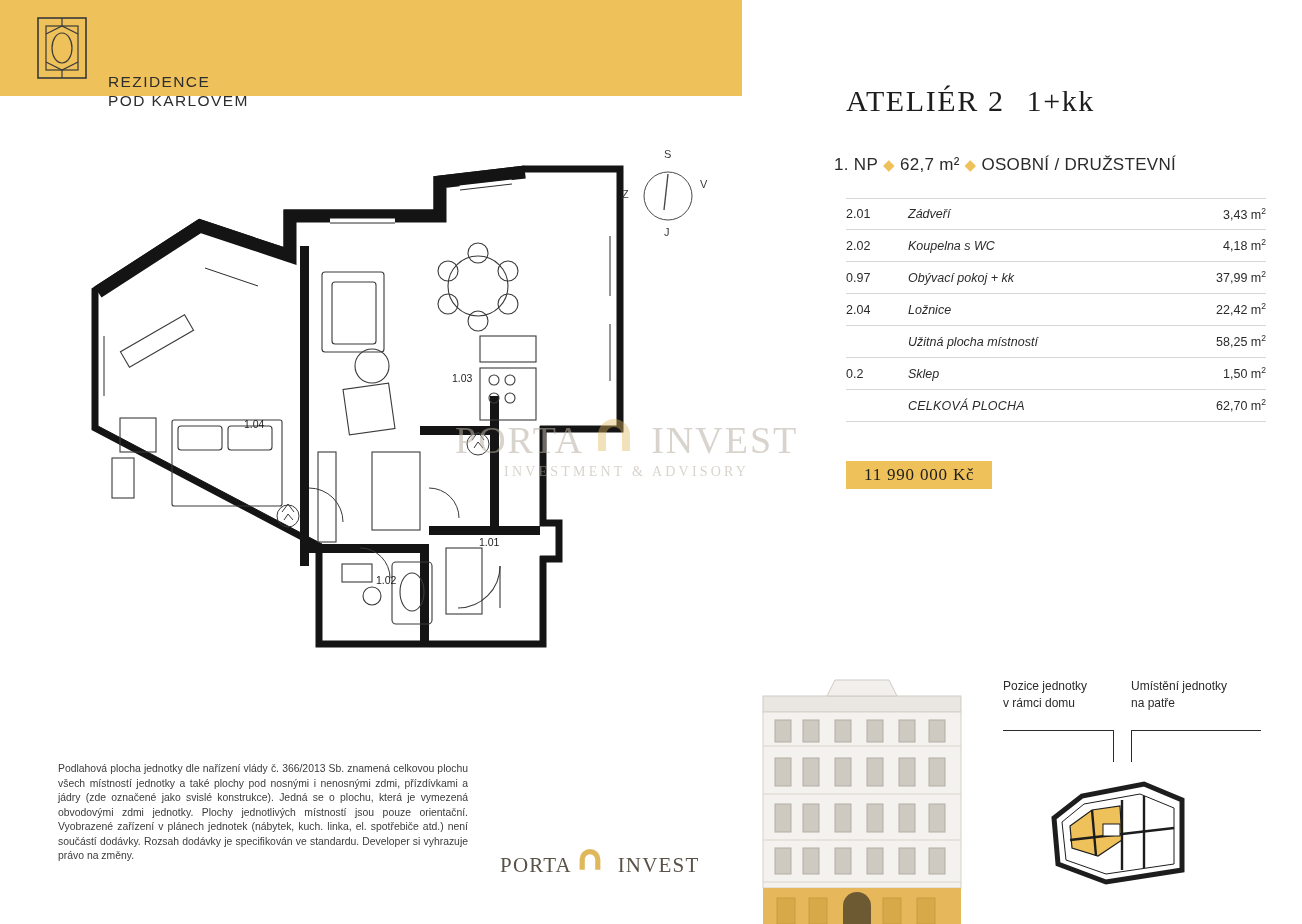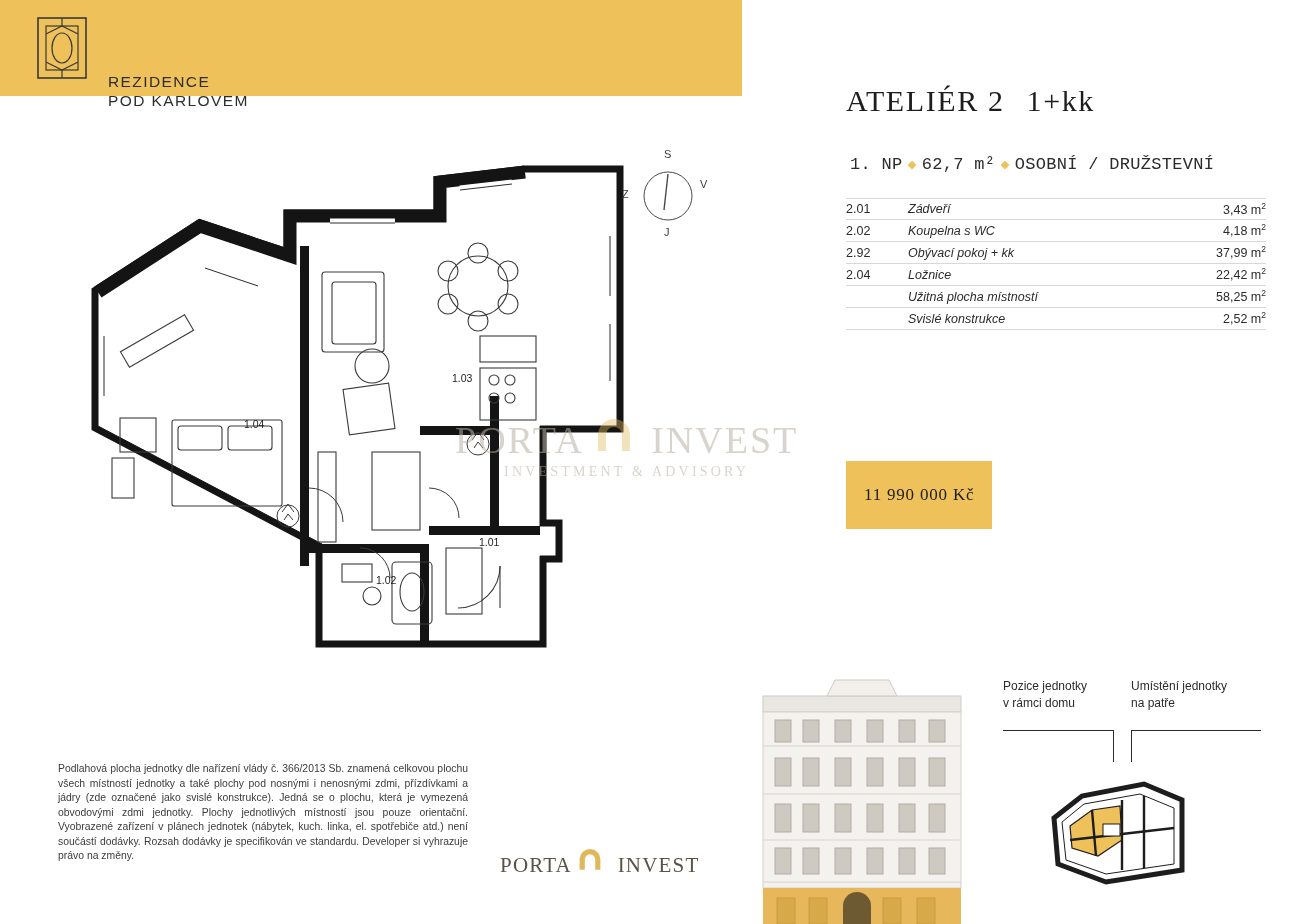--- a/index.html
+++ b/index.html
@@ -36,50 +36,50 @@
     background:#ffffff;
   }
   .title-line {
     position:absolute; left:104px; top:84px;
     font-family:"Liberation Serif", serif;
     font-size:30px; letter-spacing:1.6px; color:#1d1d1d;
     white-space:nowrap;
   }
   .title-line .sub { margin-left:22px; }
   .subtitle {
-    position:absolute; left:108px; top:155px;
-    font-family:Liberation Mono, monospace;
+    position:absolute; left:92px; top:155px;
+    font-family:Liberation Sans, sans-serif;
     font-size:17px; color:#2b2b2b; letter-spacing:.3px;
     white-space:nowrap;
   }
   .subtitle .dot { color:#efc15a; font-size:15px; padding:0 5px; }
 
   
   .table {
     position:absolute; left:104px; top:198px; width:420px;
     font-size:13px;
   }
   .trow {
     display:flex; align-items:center;
-    height:22px;
+    height:32px;
     border-bottom:1px solid #d8d8d8;
   }
   .trow.first { border-top:1px solid #d8d8d8; }
   .trow.total { border-bottom:1px solid #d8d8d8; }
   .tcode { width:62px; color:#2b2b2b; font-size:12.5px; }
   .tname { flex:1; color:#2b2b2b; font-size:12.5px;font-style:italic; }
   .tarea { text-align:left; color:#2b2b2b; font-size:12.5px; white-space:nowrap; }
   .tarea sup { font-size:8.5px; }
   .trow.grand .tname { font-size:12.5px; letter-spacing:.2px; }
   .price {
     position:absolute; left:104px; top:461px;
     background:#efc15a; color:#1d1d1d;
     font-family:"Liberation Serif", serif;
     font-size:17px; letter-spacing:.8px;
-    padding:24px 18px; display:inline-block;
+    padding:4px 18px; display:inline-block;
     white-space:nowrap;
   }
 
   
   .vdivider {
     position:absolute; left:742px; top:96px; width:1px; height:566px;
     background:#d9d9d9;
   }
 
   
@@ -175,44 +175,49 @@
       <div class="tarea"><span>3,43 m</span><sup>2</sup></div>
     </div>
 
     <div class="trow">
       <div class="tcode">2.02</div>
       <div class="tname">Koupelna s WC</div>
       <div class="tarea"><span>4,18 m</span><sup>2</sup></div>
     </div>
 
     <div class="trow">
-      <div class="tcode">2.92</div>
+      <div class="tcode">0.97</div>
       <div class="tname">Obývací pokoj + kk</div>
       <div class="tarea"><span>37,99 m</span><sup>2</sup></div>
     </div>
 
     <div class="trow">
       <div class="tcode">2.04</div>
       <div class="tname">Ložnice</div>
       <div class="tarea"><span>22,42 m</span><sup>2</sup></div>
     </div>
 
     <div class="trow">
       <div class="tcode"></div>
       <div class="tname">Užitná plocha místností</div>
       <div class="tarea"><span>58,25 m</span><sup>2</sup></div>
     </div>
 
+
     <div class="trow">
+      <div class="tcode">0.2</div>
+      <div class="tname">Sklep</div>
+      <div class="tarea"><span>1,50 m</span><sup>2</sup></div>
+    </div>
+
+    <div class="trow grand total">
       <div class="tcode"></div>
-      <div class="tname">Svislé konstrukce</div>
-      <div class="tarea"><span>2,52 m</span><sup>2</sup></div>
-    </div>
-
-
+      <div class="tname">CELKOVÁ PLOCHA</div>
+      <div class="tarea"><span>62,70 m</span><sup>2</sup></div>
+    </div>
 
   </div>
 
   <div class="price">11 990 000 Kč</div>
 </div>
 
 <div class="plan">
 
   <svg width="742" height="590" viewBox="0 0 742 590">
 

